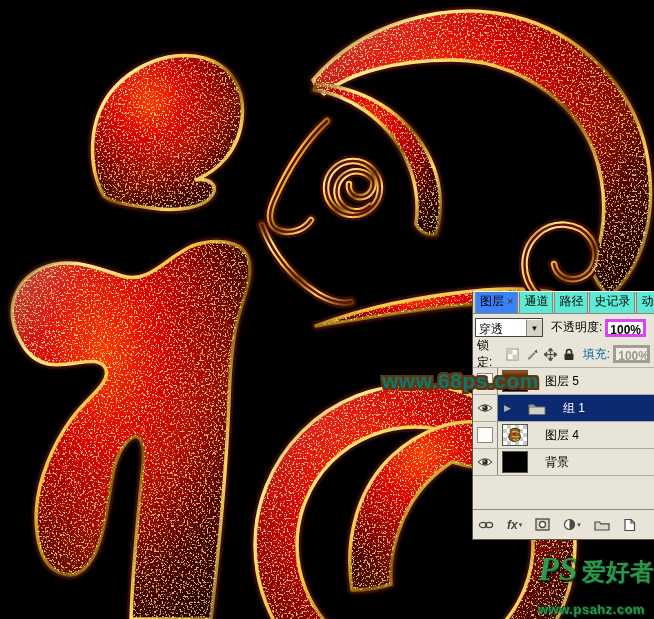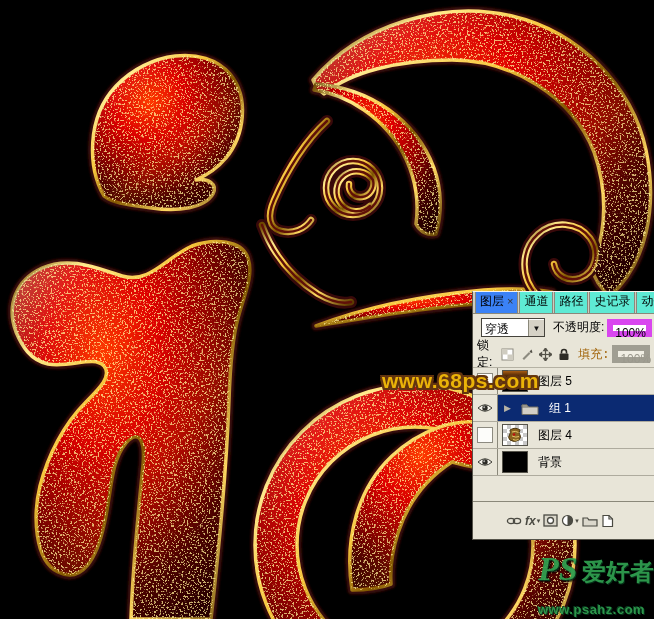--- a/index.html
+++ b/index.html
@@ -2,21 +2,21 @@
 <html><head>
 <meta charset="utf-8">
 <style>
   html,body{margin:0;padding:0;background:#222;}
   *{box-sizing:border-box;font-family:"Liberation Sans",sans-serif;}
   .stage{position:relative;width:654px;height:619px;background:#000;overflow:hidden;}
   .stage svg.art{position:absolute;left:0;top:0;}
 
   
   .wm68{position:absolute;left:382px;top:369px;z-index:30;font-size:21px;font-weight:bold;
-        color:#eab308;letter-spacing:.5px;
+        color:#0f766e;letter-spacing:.5px;
         text-shadow:-2px -2px 0 #63350f,2px -2px 0 #63350f,-2px 2px 0 #63350f,2px 2px 0 #63350f,
                     0 -2px 0 #63350f,0 2px 0 #63350f,-2px 0 0 #63350f,2px 0 0 #63350f;}
   .wmps{position:absolute;left:538px;top:552px;z-index:30;color:#2f9e4f;opacity:.95;line-height:1;}
   .wm-ps{font-family:"Liberation Serif",serif;font-style:italic;font-weight:bold;font-size:34px;
          text-shadow:1px 1px 0 #06331a,2px 2px 2px #000;}
   .wm-fans{font-weight:bold;font-size:24px;margin-left:4px;text-shadow:1px 1px 0 #06331a;}
   .wmps-url{font-size:13px;font-weight:bold;margin-top:17px;letter-spacing:.5px;
             text-shadow:1px 1px 0 #06331a,-1px -1px 0 #0b4423;}
 
   
@@ -24,50 +24,50 @@
          background:#e8e5d8;border-left:1px solid #55534a;border-bottom:1px solid #55534a;
          border-top:1px solid #f5f4ee;font-size:12px;color:#000;display:flex;flex-direction:column;overflow:hidden;}
   .tabs{display:flex;align-items:flex-end;height:22px;background:#cfccc0;border-bottom:1px solid #8a887a;
         padding:2px 1px 0 2px;white-space:nowrap;overflow:hidden;}
   .tab{padding:2px 4px 3px 4px;border:1px solid #8a887a;border-bottom:none;background:#5eead4;margin-right:1px;
        font-size:12px;}
   .tab.active{background:#3b82f6;position:relative;top:1px;padding-bottom:4px;}
   .tab .x{margin-left:3px;color:#333;font-size:11px;}
 
   .row-blend{display:flex;align-items:center;height:27px;padding:0 2px;}
-  .combo{display:flex;width:68px;height:19px;border:1px solid #45433c;background:#fff;margin-left:6px;}
+  .combo{display:flex;width:68px;height:19px;border:1px solid #45433c;background:#fff;}
   .combo-text{flex:1;padding:2px 3px;font-size:12px;overflow:hidden;white-space:nowrap;}
   .combo-btn{width:16px;background:#d6d2c6;border-left:1px solid #8a887a;display:flex;align-items:center;
              justify-content:center;font-size:8px;color:#111;border-top:1px solid #fff;}
   .lab{margin-left:8px;white-space:nowrap;}
-  .numbox{margin-left:3px;height:18px;min-width:34px;border:6px solid #d946ef;background:#fff;
-          padding:1px 2px;font-size:12px;white-space:nowrap;}
+  .numbox{margin-left:3px;height:18px;min-width:34px;border:3px solid #d946ef;background:#fff;
+          padding:1px 2px;font-size:12px;white-space:nowrap;font-weight:bold;}
   .numbox.dis{color:#9a988c;background:#f0eee3;border-color:#a09e92;}
-  .lab.dis{color:#a16207;font-family:Liberation Mono, monospace;}
+  .lab.dis{color:#0369a1;}
 
   .row-lock{display:flex;align-items:center;height:26px;padding:0 4px;}
   .lockicons{display:flex;align-items:center;gap:6px;margin-left:5px;}
   .spacer{flex:1;}
 
   .layer-list{border-top:1px solid #b5b2a4;}
   .lrow{display:flex;align-items:stretch;height:27px;border-bottom:1px solid #aeab9e;}
   .eyecell{width:25px;border-right:1px solid #8a887a;display:flex;align-items:center;justify-content:center;
            background:#e8e5d8;flex:none;}
   .eyewell{width:16px;height:16px;background:#fdfdfa;border:1px solid #8d8b80;}
-  .lmain{flex:1;display:flex;align-items:center;padding-left:4px;gap:10px;overflow:hidden;}
+  .lmain{flex:1;display:flex;align-items:center;padding-left:4px;gap:17px;overflow:hidden;}
   .lrow.sel .lmain{background:#0b2a72;color:#fff;}
   .thumb{width:26px;height:22px;border:1px solid #55534a;flex:none;}
   .thumb.checker{background:conic-gradient(#c9c9c9 25%,#fff 0 50%,#c9c9c9 0 75%,#fff 0) 0 0/8px 8px;
                  display:flex;align-items:center;justify-content:center;}
   .lname{white-space:nowrap;overflow:hidden;}
   .gtri{font-size:9px;color:#b7b3a6;margin-left:2px;}
   .list-empty{flex:1;}
 
-  .bottom-bar{height:38px;border-top:1px solid #8a887a;display:flex;align-items:center;gap:3px;
-              padding-left:33px;background:#e8e5d8;}
+  .bottom-bar{height:30px;border-top:1px solid #8a887a;display:flex;align-items:center;gap:13px;
+              padding-left:5px;background:#e8e5d8;}
   .bicon{display:flex;align-items:center;color:#4a4a42;}
   .fx{font-style:italic;font-weight:bold;font-size:12px;color:#4a4a42;}
   .mini-caret{font-size:7px;margin-left:1px;color:#4a4a42;}
 </style>
 </head>
 <body>
 
 <div class="stage">
 
   <svg class="art" width="654" height="619" viewBox="0 0 654 619">

